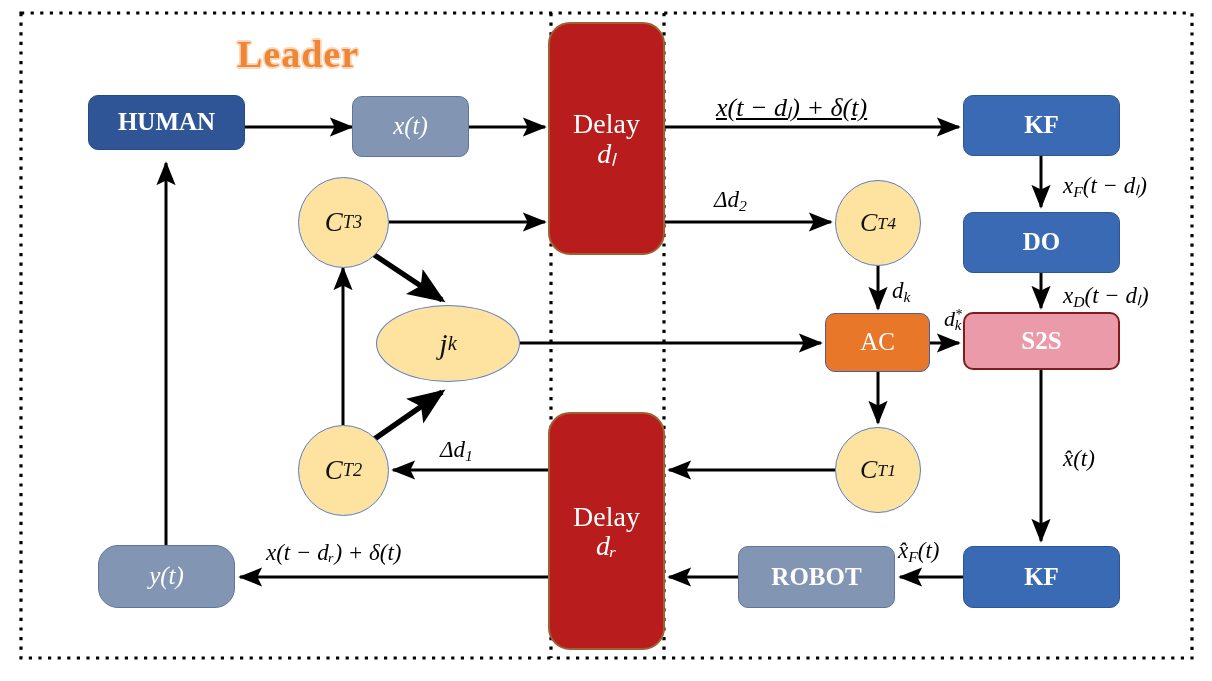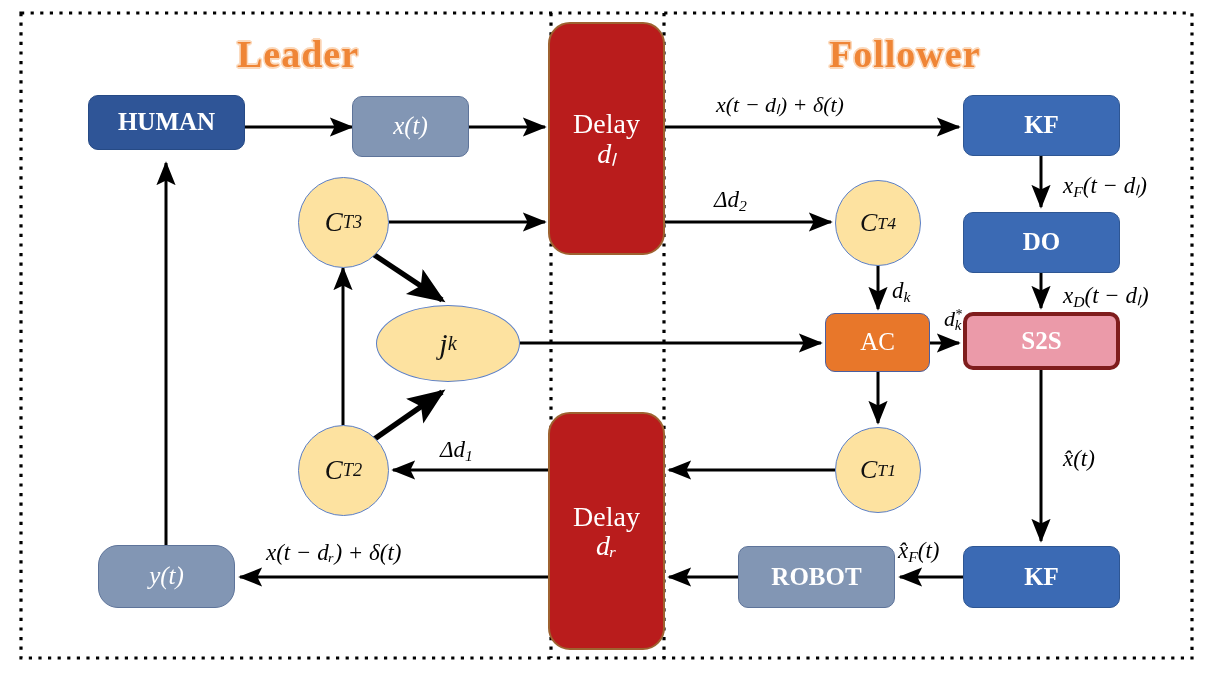--- a/index.html
+++ b/index.html
@@ -10,21 +10,21 @@
 
   
   .node{position:absolute;box-sizing:border-box;display:flex;
         align-items:center;justify-content:center;text-align:center;
         border-radius:10px;color:#ffffff;line-height:1.05;}
   .node.darkblue{background:#3b6ab4;border:1px solid #2e5693;font-weight:bold;}
   .node.navy{background:#2f5597;border:1px solid #264a85;font-weight:bold;}
   .node.steel{background:#8296b4;border:1px solid #5e749a;font-style:italic;}
   .node.robot{background:#8296b4;border:1px solid #5e749a;font-weight:bold;}
   .node.orange{background:#e8772a;border:1px solid #4a5fa0;}
-  .node.pink{background:#eb9aa9;border:4px solid #7f1d1d;font-weight:bold;}
+  .node.pink{background:#eb9aa9;border:2px solid #7f1d1d;font-weight:bold;}
   .node.delay{background:#b91c1c;border:2px solid #9e6230;border-radius:22px;
               flex-direction:column;font-weight:normal;}
 
   
   .circ{position:absolute;box-sizing:border-box;background:#fde2a0;
         border:1.5px solid #5b7fc7;border-radius:50%;
         display:flex;align-items:center;justify-content:center;
         color:#111;font-style:italic;}
 
   
@@ -105,21 +105,20 @@
       <line x1="343" y1="425" x2="343" y2="268" marker-end="url(#ah)"></line>
     </g>
 
     <g stroke="#000" stroke-width="5.2" fill="none">
       <line x1="373" y1="254" x2="442" y2="300" marker-end="url(#ahb)"></line>
       <line x1="373" y1="440" x2="442" y2="392" marker-end="url(#ahb)"></line>
     </g>
   </svg>
 
   <div class="sectitle" style="left:237px;top:32px;font-size:38px;">Leader</div>
-  <div class="sectitle" style="left:829px;top:32px;font-size:38px;">Follower</div>
 
   <div class="node navy" style="left:88px;top:95px;width:157px;height:55px;font-size:25px;">HUMAN</div>
 
   <div class="node steel" style="left:352px;top:96px;width:117px;height:61px;font-size:25px;">x(t)</div>
 
   <div class="node delay" style="left:548px;top:22px;width:117px;height:233px;font-size:28px;">
     <span>Delay</span>
     <span style="font-style:italic;">dₗ</span>
   </div>
 
@@ -160,21 +159,21 @@
   <div class="circ" style="left:835px;top:180px;width:86px;height:86px;font-size:26px;">
     <span>C</span>
       <span class="sub">T4</span>
   </div>
 
   <div class="circ" style="left:835px;top:427px;width:86px;height:86px;font-size:26px;">
     <span>C</span>
       <span class="sub">T1</span>
   </div>
 
-  <div class="elabel" style="left:716px;top:88px;font-size:22px;">x(t − dₗ) + δ(t)</div>
+  <div class="elabel" style="left:716px;top:88px;font-size:26px;text-decoration:underline;">x(t − dₗ) + δ(t)</div>
 
   <div class="elabel" style="left:714px;top:187px;font-size:23px;">
     <span>Δd</span><span class="sub">2</span>
   </div>
 
   <div class="elabel" style="left:1063px;top:168px;font-size:23px;">
     <span>x</span><span class="sub">F</span><span>(t − dₗ)</span>
   </div>
 
   <div class="elabel" style="left:1063px;top:278px;font-size:23px;">

